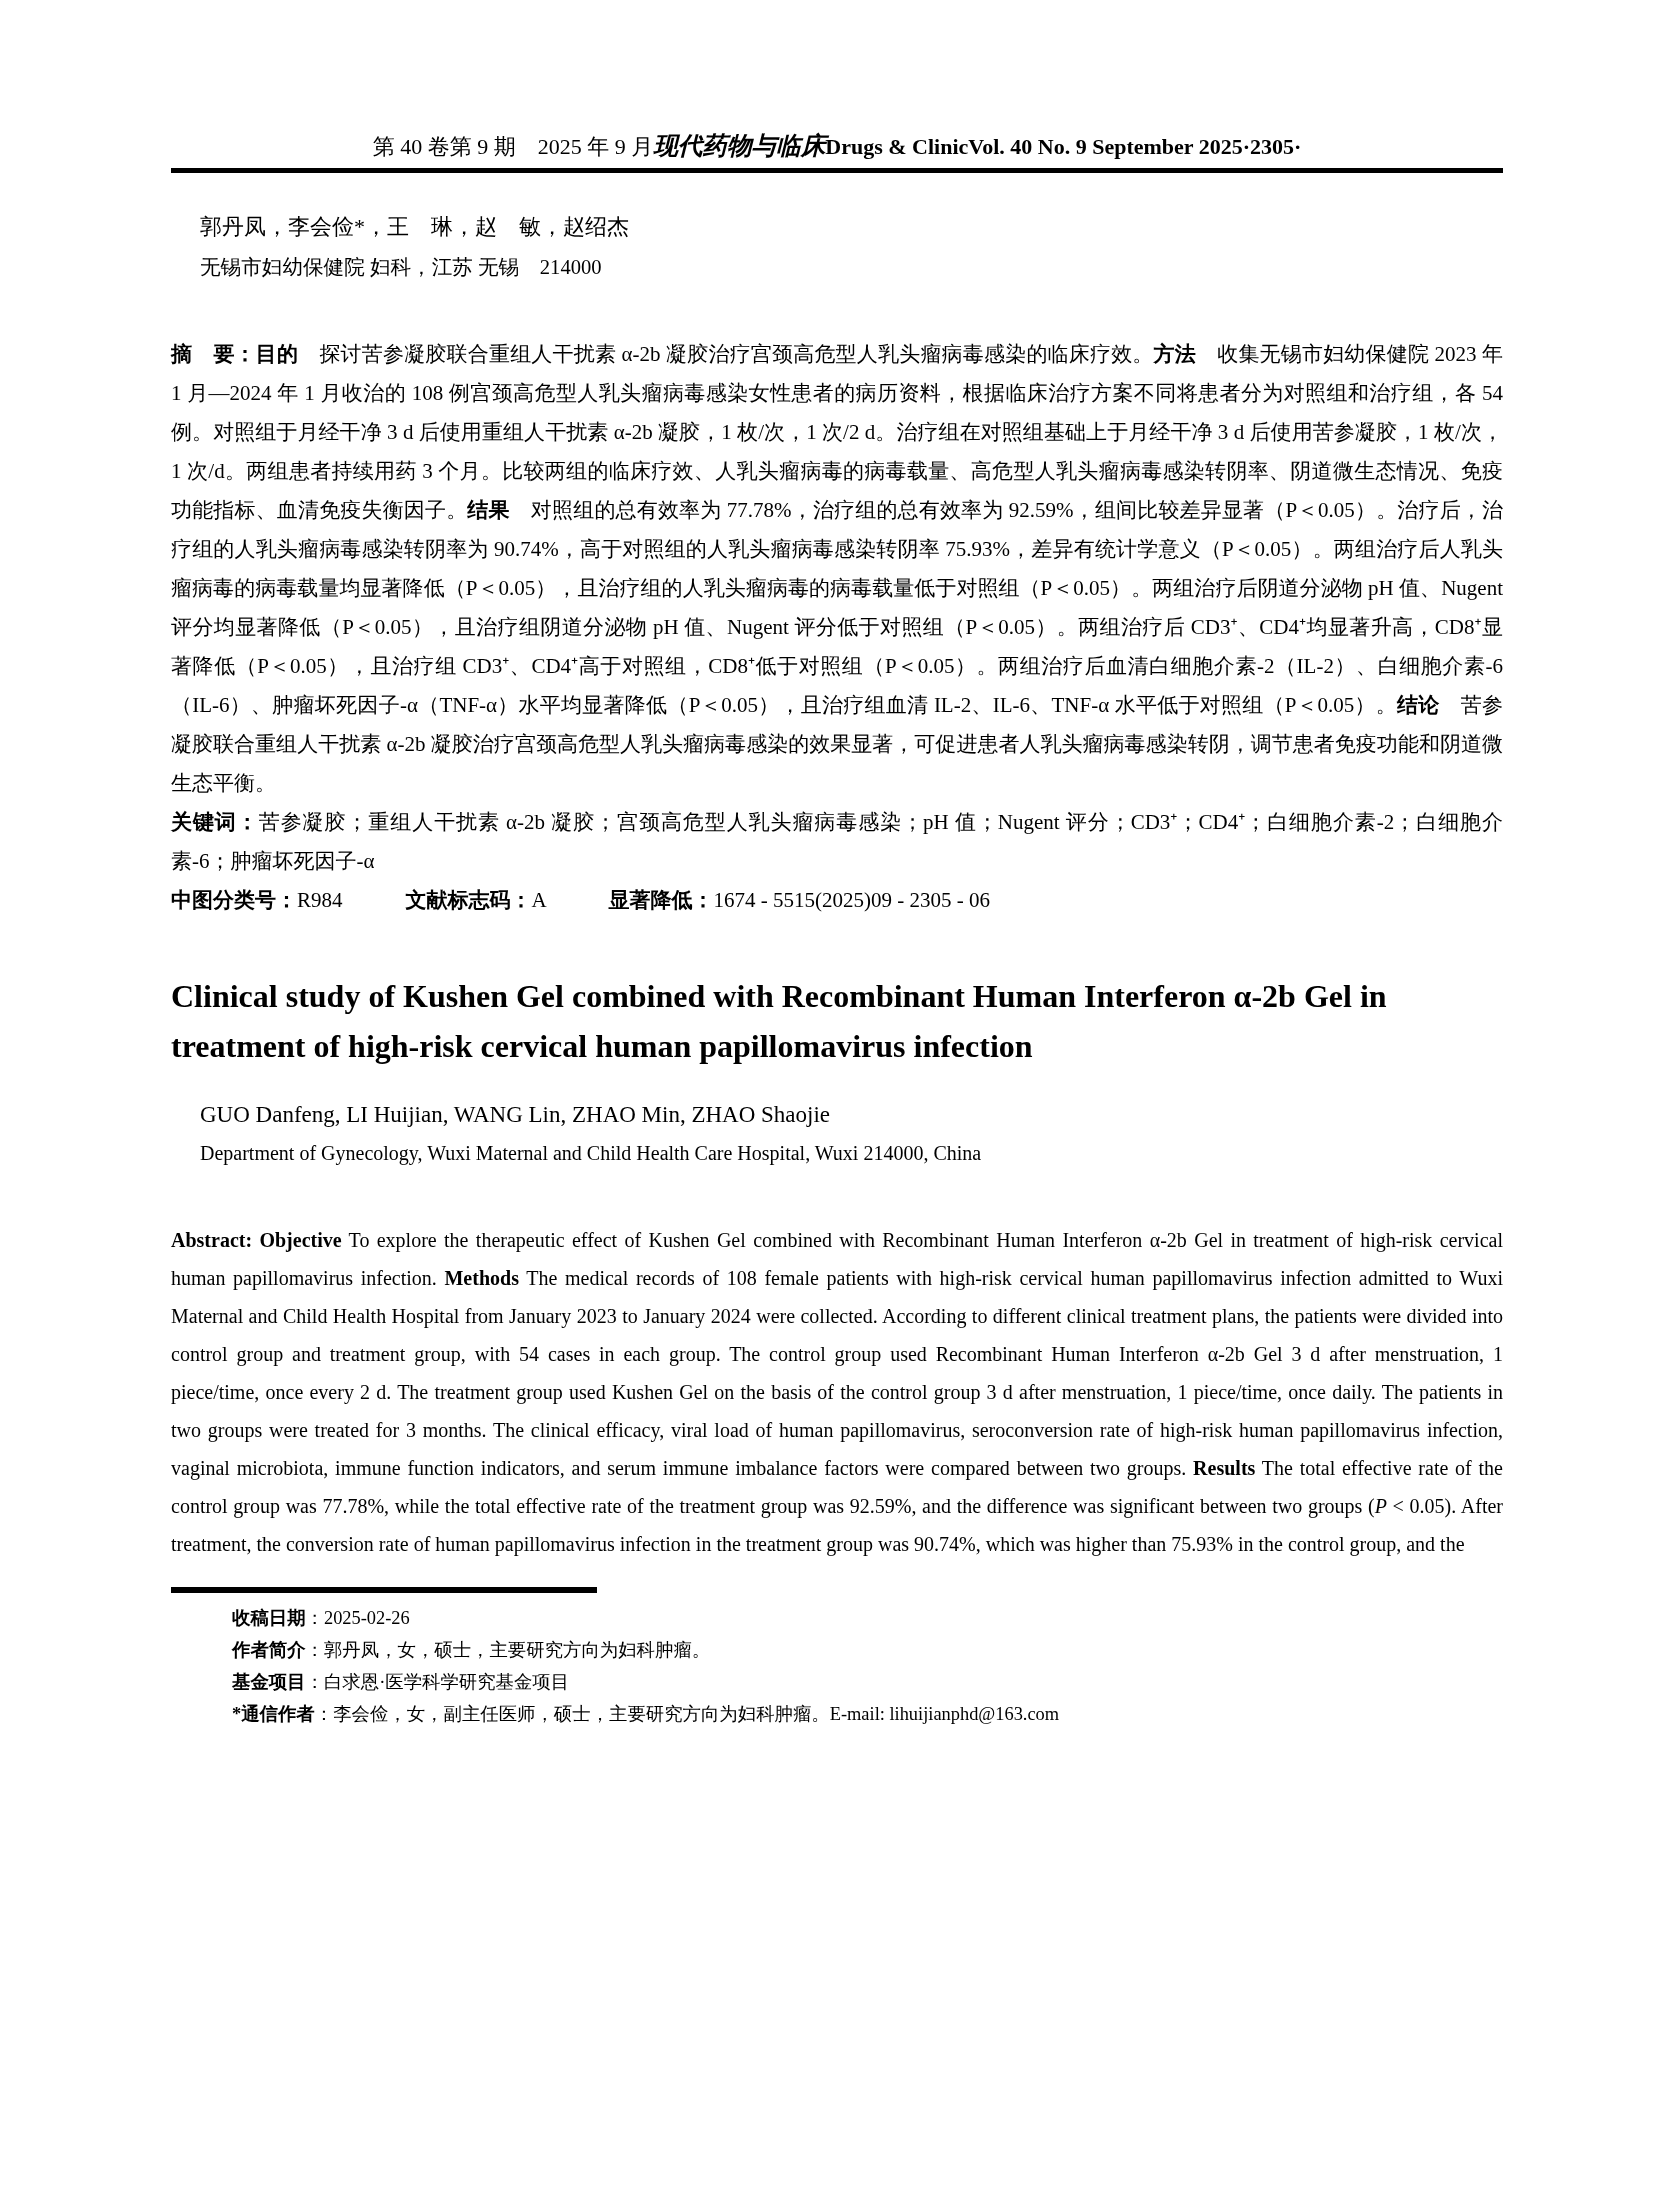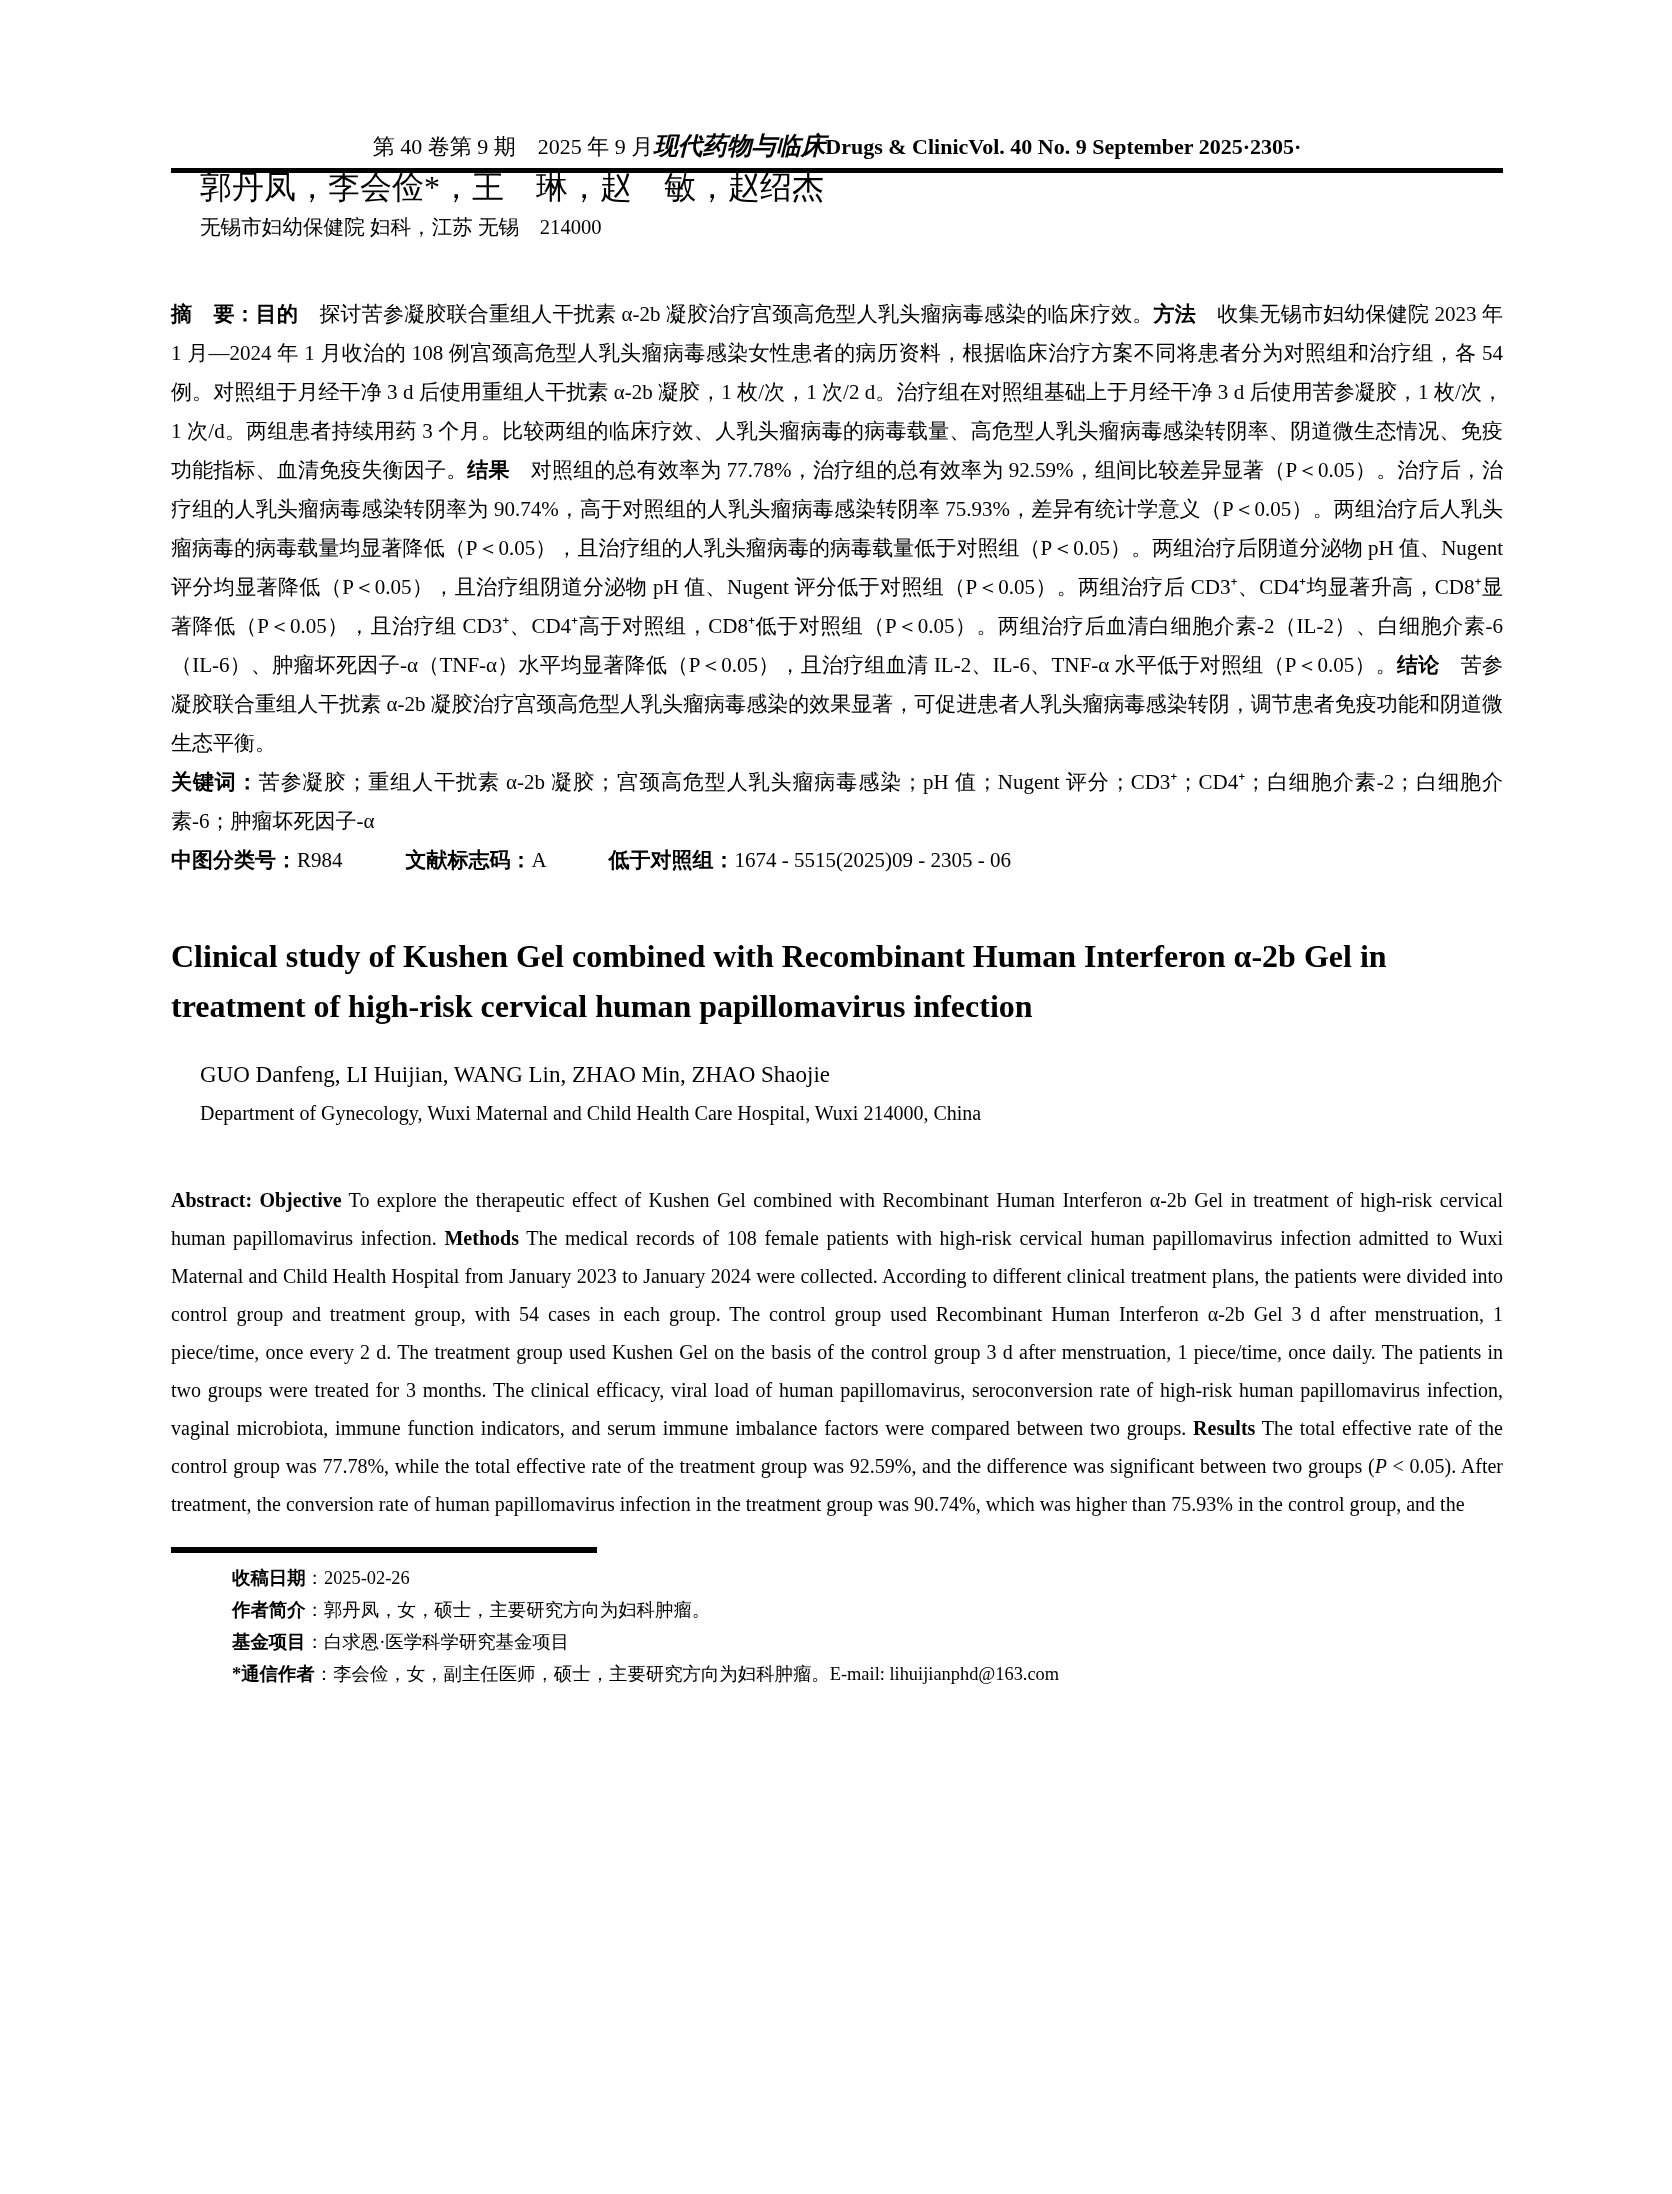--- a/index.html
+++ b/index.html
@@ -37,22 +37,23 @@
   
   .title-cn {
     margin-top: 61px;
     font-family: "Liberation Sans", sans-serif;
     font-weight: bold;
     font-size: 42px;
     line-height: 54px;
     letter-spacing: 0.9px;
   }
   .authors-cn {
+    margin-top: 40px;
     padding-left: 29px;
-    font-size: 32px;
+    font-size: 22px;
     line-height: 28px;
   }
   .affil-cn {
     margin-top: 14px;
     padding-left: 29px;
     font-size: 20.6px;
     line-height: 24.6px;
   }
   .abstract-cn {
     margin-top: 56px;
@@ -117,21 +118,21 @@
     <span class="page-no">·2305·</span>
   </div>
   <div class="header-rule"></div>
 
 
   <div class="authors-cn">郭丹凤，李会俭*，王　琳，赵　敏，赵绍杰</div>
   <div class="affil-cn">无锡市妇幼保健院 妇科，江苏 无锡　214000</div>
 
   <p class="abstract-cn" style="margin:56px 0 0 0;"><span style="font-weight: bold;">摘　要：</span><span style="font-weight: bold;">目的</span><span>　探讨苦参凝胶联合重组人干扰素 α-2b 凝胶治疗宫颈高危型人乳头瘤病毒感染的临床疗效。</span><span style="font-weight: bold;">方法</span><span>　收集无锡市妇幼保健院 2023 年 1 月—2024 年 1 月收治的 108 例宫颈高危型人乳头瘤病毒感染女性患者的病历资料，根据临床治疗方案不同将患者分为对照组和治疗组，各 54 例。对照组于月经干净 3 d 后使用重组人干扰素 α-2b 凝胶，1 枚/次，1 次/2 d。治疗组在对照组基础上于月经干净 3 d 后使用苦参凝胶，1 枚/次，1 次/d。两组患者持续用药 3 个月。比较两组的临床疗效、人乳头瘤病毒的病毒载量、高危型人乳头瘤病毒感染转阴率、阴道微生态情况、免疫功能指标、血清免疫失衡因子。</span><span style="font-weight: bold;">结果</span><span>　对照组的总有效率为 77.78%，治疗组的总有效率为 92.59%，组间比较差异显著（P＜0.05）。治疗后，治疗组的人乳头瘤病毒感染转阴率为 90.74%，高于对照组的人乳头瘤病毒感染转阴率 75.93%，差异有统计学意义（P＜0.05）。两组治疗后人乳头瘤病毒的病毒载量均显著降低（P＜0.05），且治疗组的人乳头瘤病毒的病毒载量低于对照组（P＜0.05）。两组治疗后阴道分泌物 pH 值、Nugent 评分均显著降低（P＜0.05），且治疗组阴道分泌物 pH 值、Nugent 评分低于对照组（P＜0.05）。两组治疗后 CD3⁺、CD4⁺均显著升高，CD8⁺显著降低（P＜0.05），且治疗组 CD3⁺、CD4⁺高于对照组，CD8⁺低于对照组（P＜0.05）。两组治疗后血清白细胞介素-2（IL-2）、白细胞介素-6（IL-6）、肿瘤坏死因子-α（TNF-α）水平均显著降低（P＜0.05），且治疗组血清 IL-2、IL-6、TNF-α 水平低于对照组（P＜0.05）。</span><span style="font-weight: bold;">结论</span><span>　苦参凝胶联合重组人干扰素 α-2b 凝胶治疗宫颈高危型人乳头瘤病毒感染的效果显著，可促进患者人乳头瘤病毒感染转阴，调节患者免疫功能和阴道微生态平衡。</span></p>
   <p class="keywords-cn" style="margin:0;"><span style="font-weight: bold;">关键词：</span><span>苦参凝胶；重组人干扰素 α-2b 凝胶；宫颈高危型人乳头瘤病毒感染；pH 值；Nugent 评分；CD3⁺；CD4⁺；白细胞介素-2；白细胞介素-6；肿瘤坏死因子-α</span></p>
-  <p class="class-line" style="margin:0;"><span style="font-weight: bold;">中图分类号：</span><span>R984</span><span>　　　</span><span style="font-weight: bold;">文献标志码：</span><span>A</span><span>　　　</span><span style="font-weight: bold;">低于对照组：</span><span>1674 - 5515(2025)09 - 2305 - 06</span></p>
+  <p class="class-line" style="margin:0;"><span style="font-weight: bold;">中图分类号：</span><span>R984</span><span>　　　</span><span style="font-weight: bold;">文献标志码：</span><span>A</span><span>　　　</span><span style="font-weight: bold;">显著降低：</span><span>1674 - 5515(2025)09 - 2305 - 06</span></p>
 
   <h2 class="title-en" style="margin-bottom:0;">Clinical study of Kushen Gel combined with Recombinant Human Interferon α-2b Gel in treatment of high-risk cervical human papillomavirus infection</h2>
 
   <div class="authors-en">GUO Danfeng, LI Huijian, WANG Lin, ZHAO Min, ZHAO Shaojie</div>
   <div class="affil-en">Department of Gynecology, Wuxi Maternal and Child Health Care Hospital, Wuxi 214000, China</div>
 
   <p class="abstract-en" style="margin:56px 0 0 0;"><span style="font-weight: bold;">Abstract: Objective</span><span>  To explore the therapeutic effect of Kushen Gel combined with Recombinant Human Interferon α-2b Gel in treatment of high-risk cervical human papillomavirus infection. </span><span style="font-weight: bold;">Methods</span><span>  The medical records of 108 female patients with high-risk cervical human papillomavirus infection admitted to Wuxi Maternal and Child Health Hospital from January 2023 to January 2024 were collected. According to different clinical treatment plans, the patients were divided into control group and treatment group, with 54 cases in each group. The control group used Recombinant Human Interferon α-2b Gel 3 d after menstruation, 1 piece/time, once every 2 d. The treatment group used Kushen Gel on the basis of the control group 3 d after menstruation, 1 piece/time, once daily. The patients in two groups were treated for 3 months. The clinical efficacy, viral load of human papillomavirus, seroconversion rate of high-risk human papillomavirus infection, vaginal microbiota, immune function indicators, and serum immune imbalance factors were compared between two groups. </span><span style="font-weight: bold;">Results</span><span>  The total effective rate of the control group was 77.78%, while the total effective rate of the treatment group was 92.59%, and the difference was significant between two groups (</span><span style="font-style: italic;">P</span><span> &lt; 0.05). After treatment, the conversion rate of human papillomavirus infection in the treatment group was 90.74%, which was higher than 75.93% in the control group, and the</span></p>
 
   <div class="footnote-rule"></div>
 

